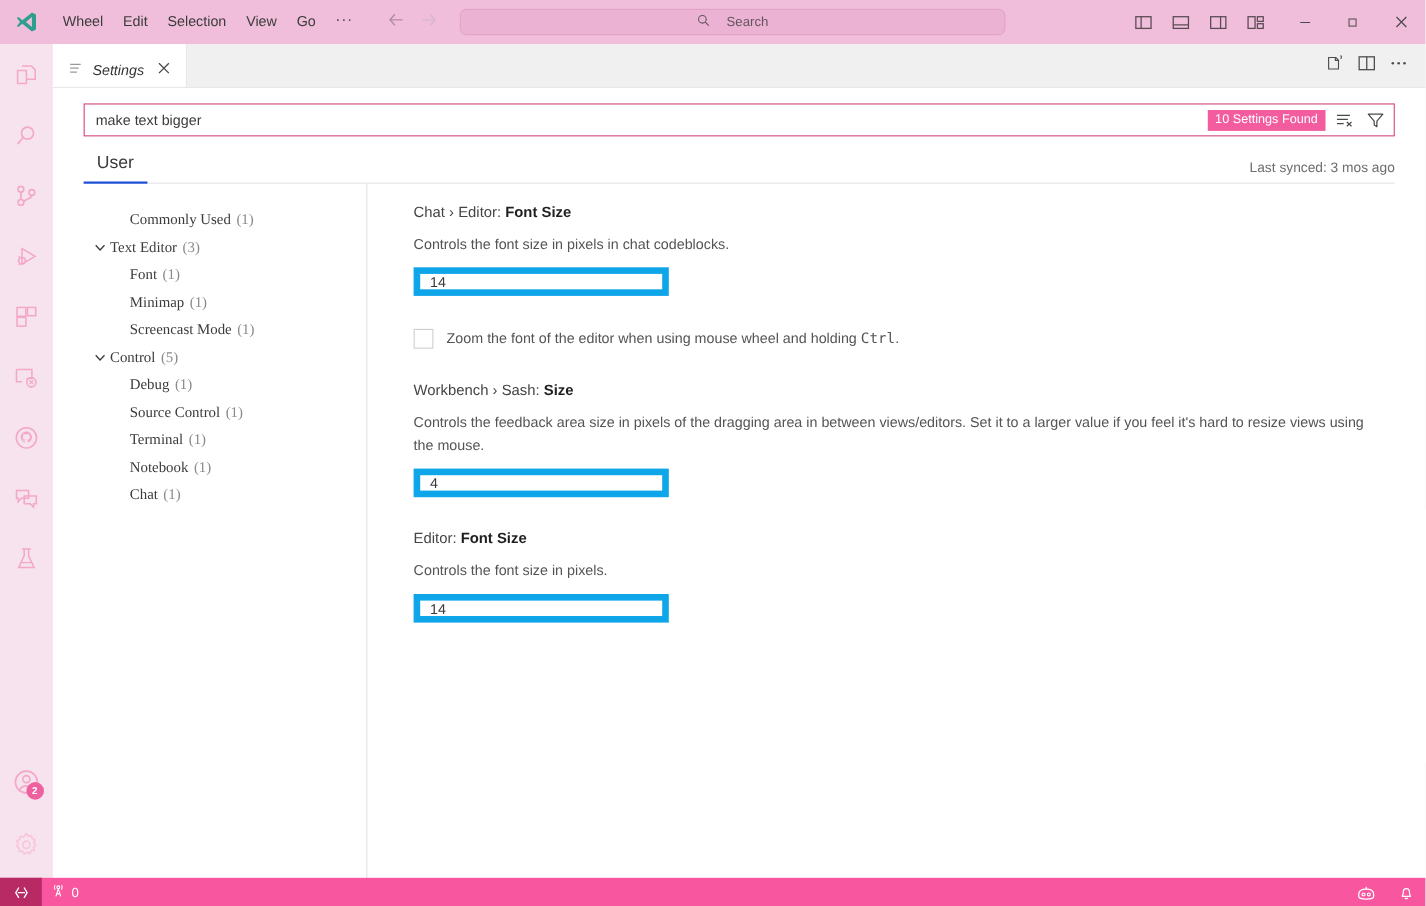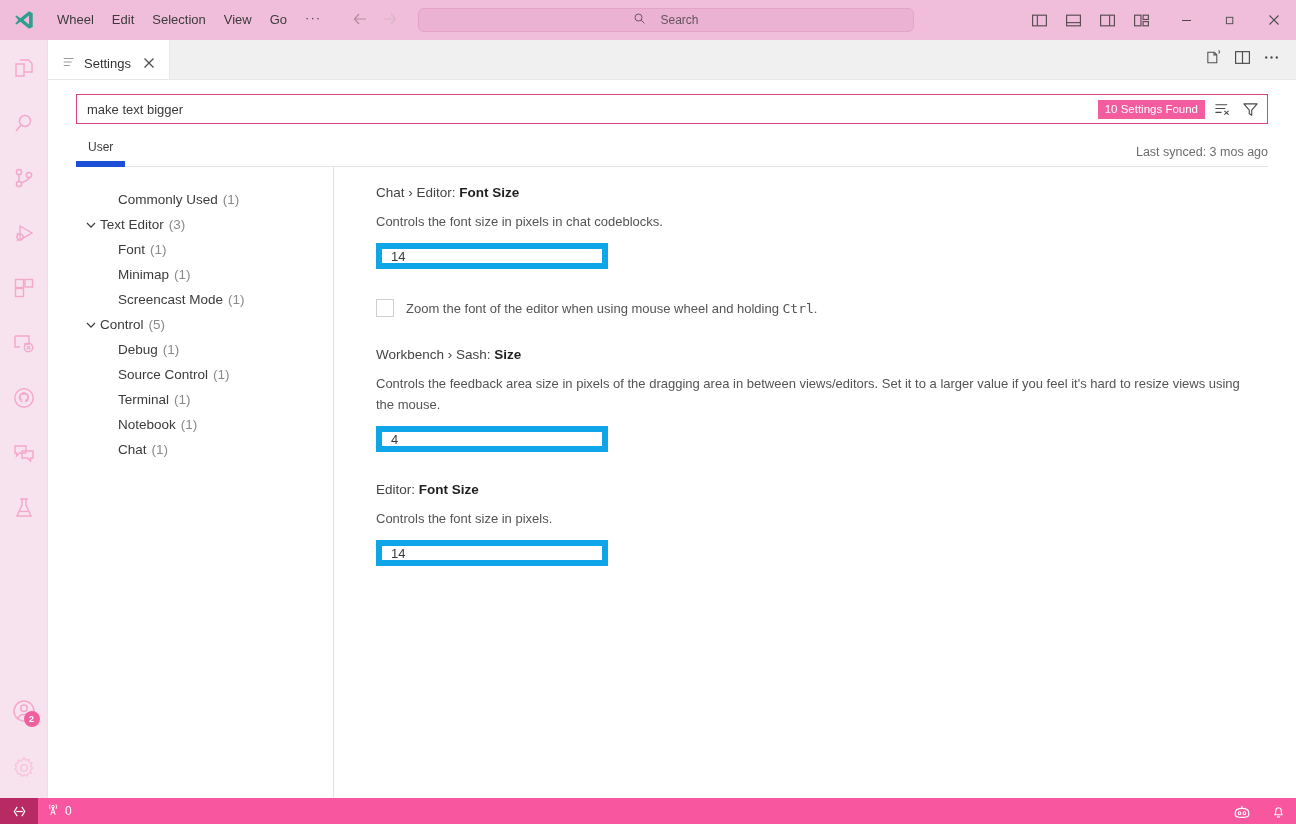--- a/index.html
+++ b/index.html
@@ -73,20 +73,21 @@
   .tabsrow {
     height: 40px; flex: 0 0 40px; background: #f0f0f0;
     display: flex; align-items: stretch; border-bottom: 1px solid #e8e8e8;
   }
   .tab {
     display: flex; align-items: center; gap: 8px;
     padding: 8px 10px 0 14px; background: #ffffff;
     border-right: 1px solid #e8e8e8;
     font-size: 13px; color: #333333;
     position: relative;
+    font-style: italic;
   }
   .tab .tab-close { color: #5c5c5c; font-size: 15px; line-height: 1; padding: 0 4px; }
   .tabsrow-right { margin-left: auto; display: flex; align-items: center; gap: 12px; padding-right: 16px; color: #4d4d4d; }
 
   .settings-body { flex: 1 1 auto; display: flex; flex-direction: column; min-height: 0; background: #ffffff; }
 
   
   .searchrow { padding: 14px 28px 0 28px; }
   .searchbox {
     height: 30px; border: 1px solid #d4447f; background: #ffffff;
@@ -105,32 +106,33 @@
   }
   .sicon { width: 22px; height: 22px; display: flex; align-items: center; justify-content: center; color: #4a4a4a; }
 
   
   .userrow {
     margin: 12px 28px 0 28px;
     display: flex; align-items: flex-end; justify-content: space-between;
     border-bottom: 1px solid #e4e4e4;
   }
   .usertab {
-    font-size: 12px; color: #3b3b3b; padding: 4px 12px 7px 12px;
-    border-bottom: 6px solid #1d4ed8; margin-bottom: -1px;
+    font-size: 16px; color: #3b3b3b; padding: 4px 12px 7px 12px;
+    border-bottom: 2px solid #1d4ed8; margin-bottom: -1px;
   }
   .lastsync { font-size: 12.5px; color: #6d6d6d; padding-bottom: 7px; }
 
   
   .split { flex: 1 1 auto; display: flex; min-height: 0; }
   .toc {
     width: 258px; flex: 0 0 258px;
     border-right: 1px solid #e2e2e2;
     padding: 20px 0 0 0; overflow: hidden;
     margin-left: 28px;
+    font-family: Liberation Serif, serif;
   }
   .toc-item {
     display: flex; align-items: center;
     height: 25px; font-size: 13.5px; color: #3b3b3b;
     padding-left: 6px; white-space: nowrap;
   }
   .toc-item .chev { width: 18px; display: inline-flex; align-items: center; justify-content: center; color: #3b3b3b; flex: 0 0 18px; }
   .toc-item.child { padding-left: 42px; }
   .toc-item.root-nochev { padding-left: 42px; }
   .toc-count { color: #8a8a8a; margin-left: 5px; }

